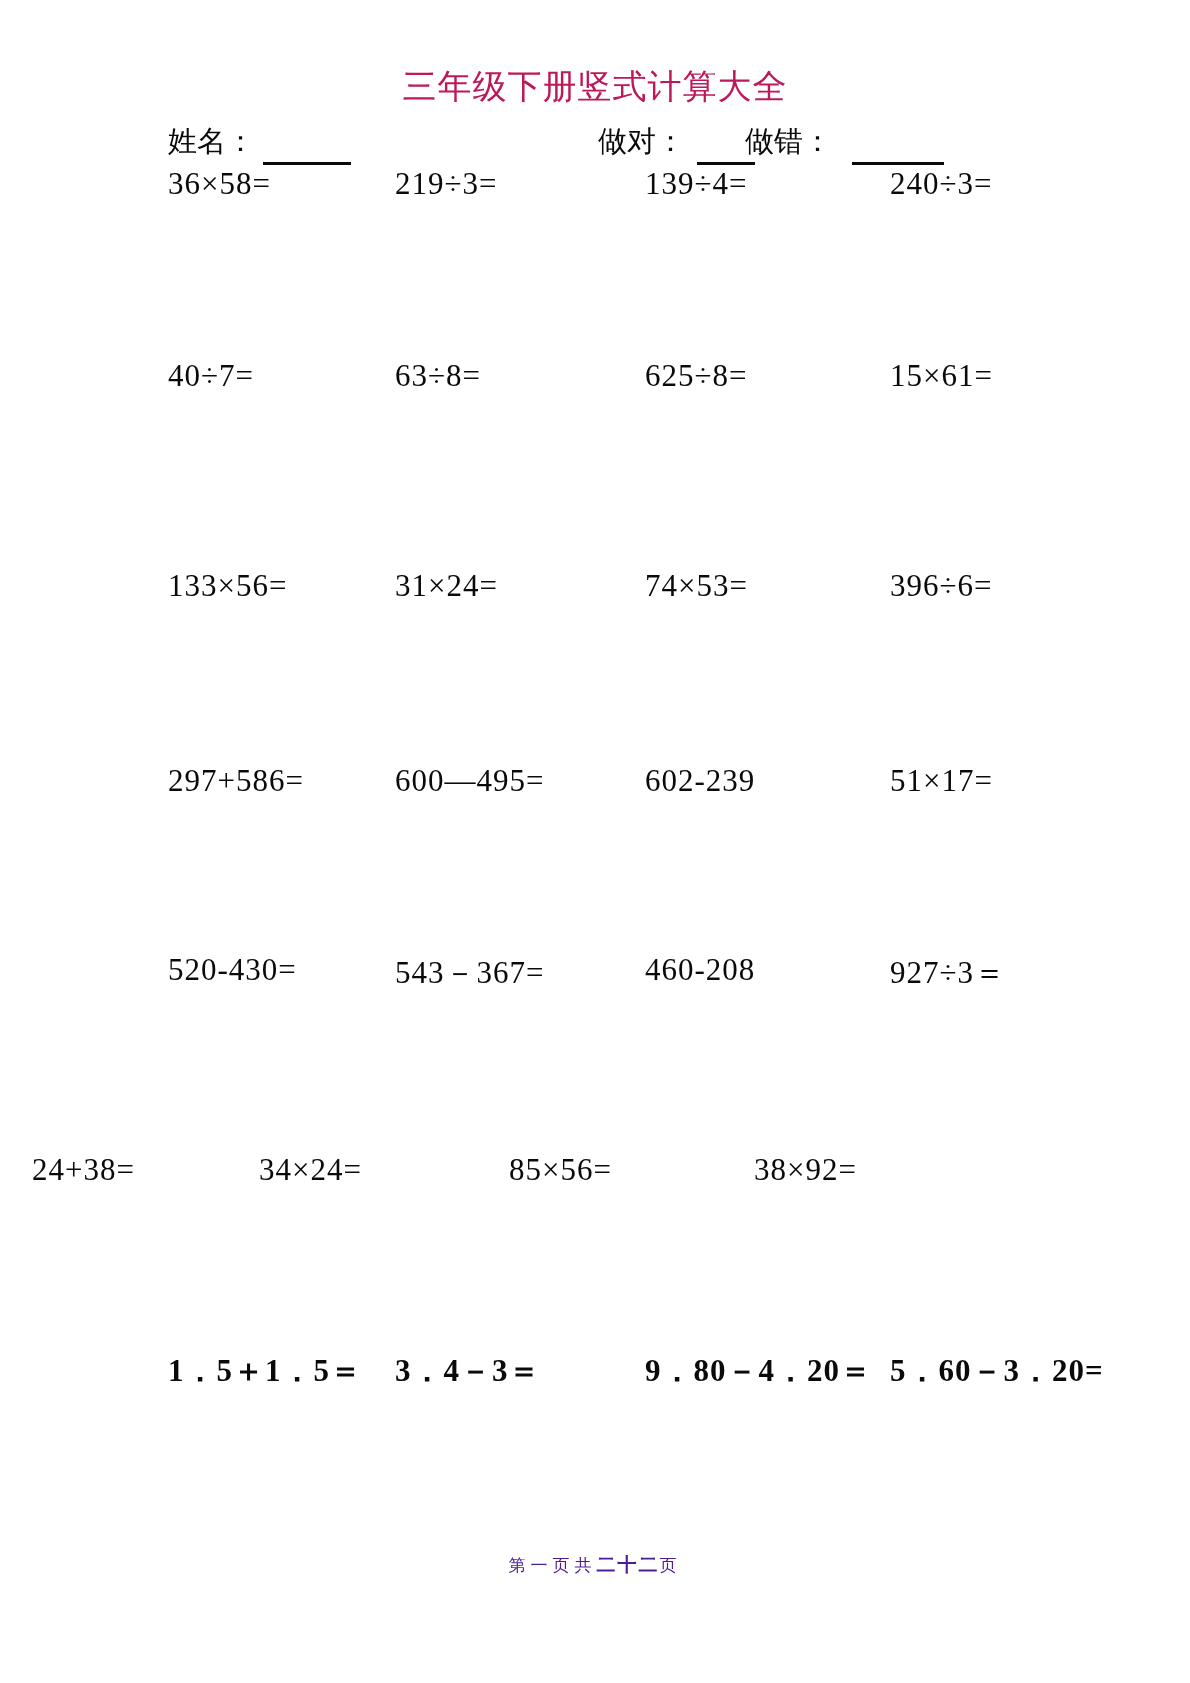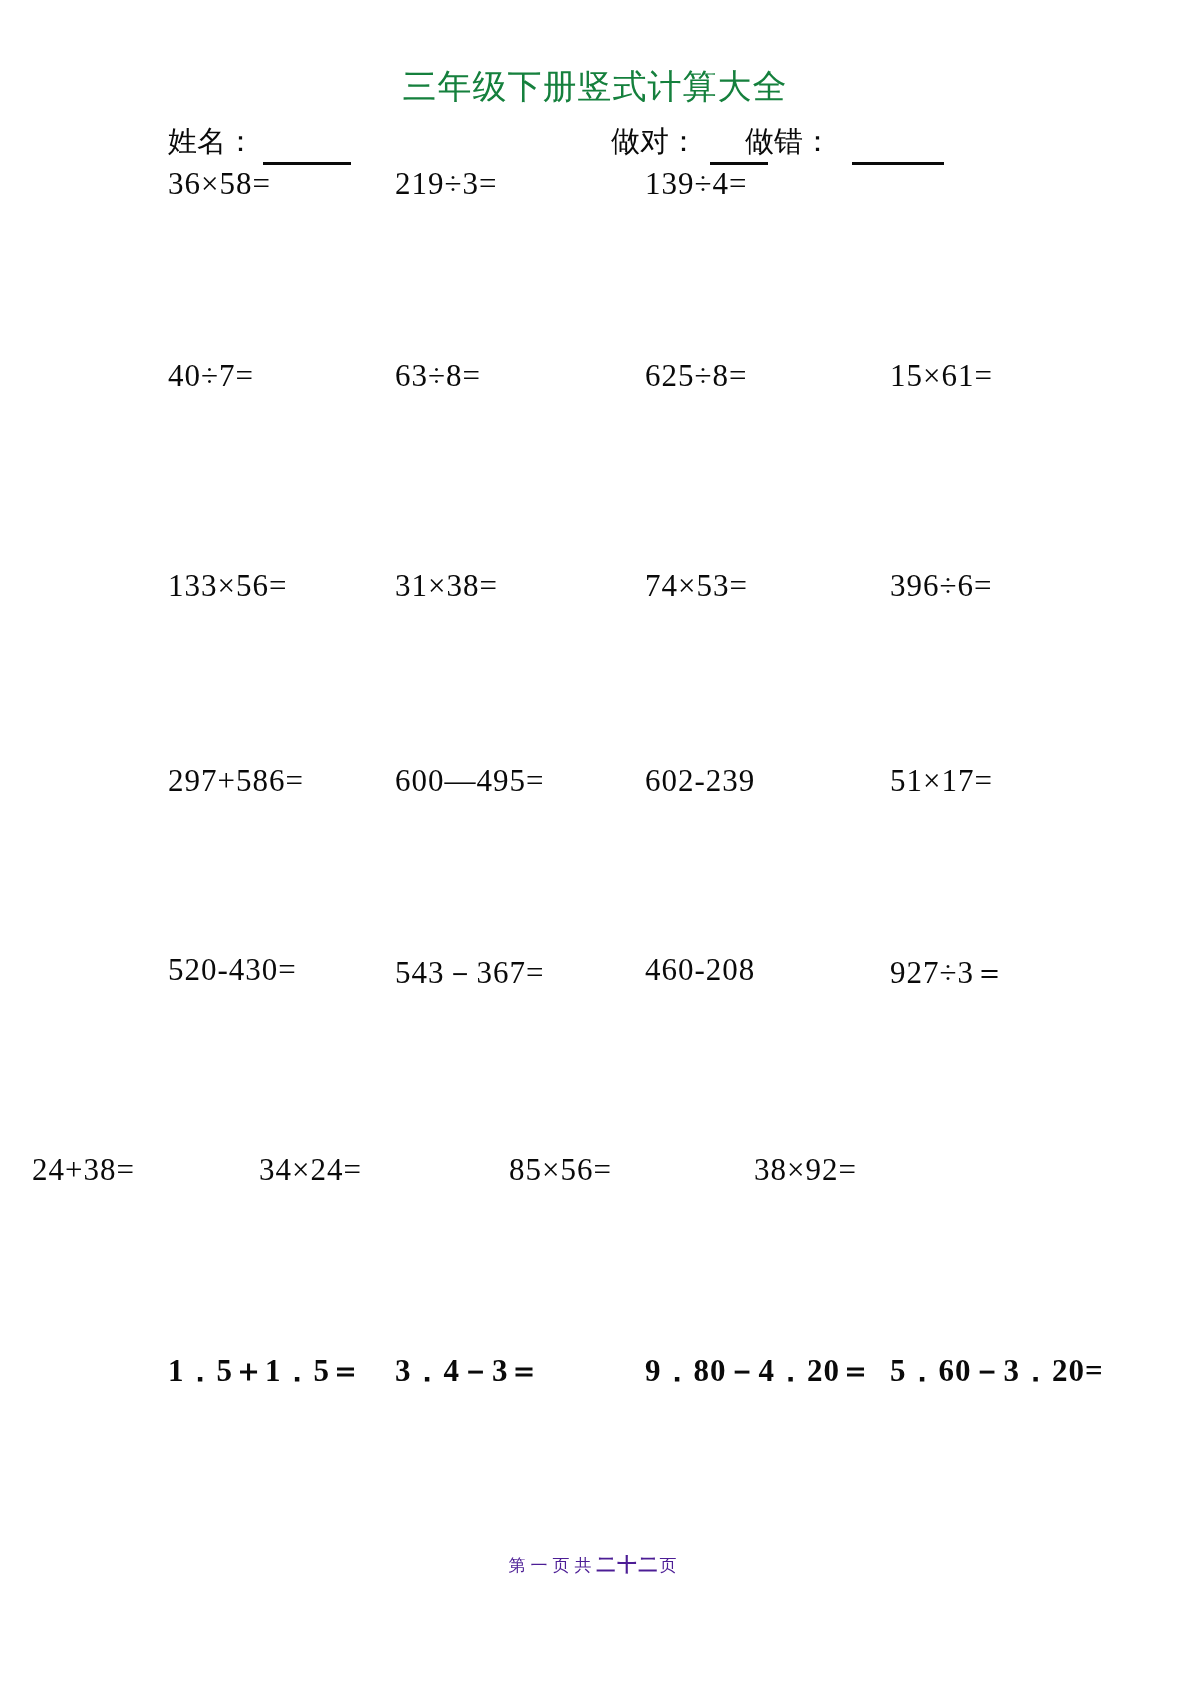--- a/index.html
+++ b/index.html
@@ -19,38 +19,38 @@
   .title {
     position: absolute;
     top: 64px;
     left: 0;
     width: 100%;
     margin: 0;
     text-align: center;
     font-size: 34px;
     font-weight: 400;
     letter-spacing: 1px;
-    color: #15803d;
+    color: #be185d;
   }
   .header-row {
     position: absolute;
     top: 122px;
     left: 0;
     width: 100%;
     height: 46px;
     font-size: 29px;
     text-align: right;
   }
   .field {
     position: absolute;
     top: 0;
     white-space: nowrap;
   }
   .field-name   { left: 168px; }
-  .field-correct{ left: 611px; }
+  .field-correct{ left: 598px; }
   .field-wrong  { left: 745px; }
   .flabel { display: inline-block; }
   .blank {
     display: inline-block;
     height: 4px;
     border-bottom: 3px solid #0a0a0a;
     vertical-align: baseline;
     transform: translateY(14px);
   }
   .blank-name    { width: 88px; margin-left: 8px;  }
@@ -110,32 +110,33 @@
     </div>
     <div class="field field-wrong">
       <span class="flabel">做错：</span><span class="blank blank-wrong"></span>
     </div>
   </div>
 
   <div class="prow prow-1">
     <div class="cell">36×58=</div>
     <div class="cell">219÷3=</div>
     <div class="cell">139÷4=</div>
+    <div class="cell">240÷3=</div>
   </div>
 
   <div class="prow prow-2">
     <div class="cell">40÷7=</div>
     <div class="cell">63÷8=</div>
     <div class="cell">625÷8=</div>
     <div class="cell">15×61=</div>
   </div>
 
   <div class="prow prow-3">
     <div class="cell">133×56=</div>
-    <div class="cell">31×38=</div>
+    <div class="cell">31×24=</div>
     <div class="cell">74×53=</div>
     <div class="cell">396÷6=</div>
   </div>
 
   <div class="prow prow-4">
     <div class="cell">297+586=</div>
     <div class="cell">600—495=</div>
     <div class="cell">602-239</div>
     <div class="cell">51×17=</div>
   </div>

